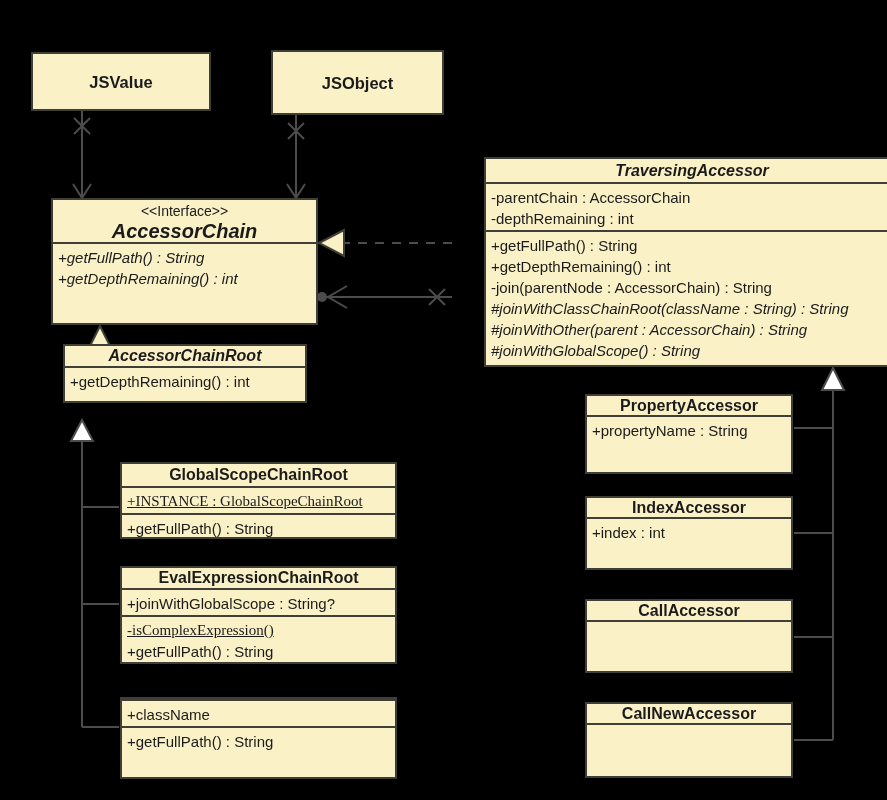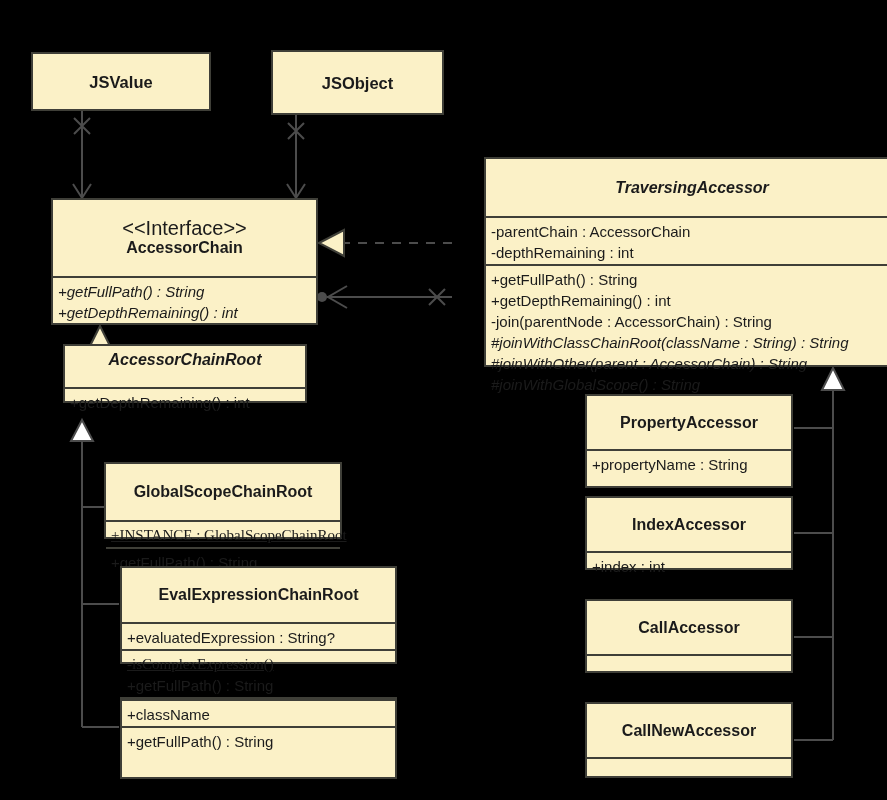--- a/index.html
+++ b/index.html
@@ -22,24 +22,24 @@
   #wires polygon.tri-solid{fill:var(--tri_solid);stroke:var(--line);stroke-width:2;}
   #wires polygon.tri-dash{fill:var(--box_fill);stroke:var(--box_border);stroke-width:2;}
   #wires circle.dot{fill:var(--line);stroke:none;}
 
   .uml-class{
     position:absolute;box-sizing:border-box;
     background:var(--box_fill);border:2px solid var(--box_border);
     display:flex;flex-direction:column;
   }
   .hdr{flex:0 0 auto;text-align:center;font-weight:bold;font-size:16px;line-height:20px;
-       display:flex;flex-direction:column;justify-content:center;padding:18px 4px;}
+       display:flex;flex-direction:column;justify-content:center;padding:1px 4px;}
   .hdr.big{font-size:16.5px;}
-  .hdr .stereo{font-weight:normal;font-size:20px;line-height:20px;}
-  .hdr .title{font-weight:bold;font-size:16px;line-height:20px;}
+  .hdr .stereo{font-weight:normal;font-size:14px;line-height:20px;}
+  .hdr .title{font-weight:bold;font-size:20px;line-height:20px;font-style:italic;}
   .abstract .hdr, .abstract .hdr .title{font-style:italic;}
   .cmp{flex:0 0 auto;border-top:2px solid var(--box_border);padding:3px 5px 1px 5px;}
   .cmp.grow{flex:1 1 auto;}
   .member{font-size:15px;line-height:21px;white-space:nowrap;}
   .member.italic{font-style:italic;}
   .member.underline{text-decoration:underline;font-family:Liberation Serif, serif;}
   .fill-center{flex:1 1 auto;display:flex;align-items:center;justify-content:center;}
 </style>
 </head>
 <body>
@@ -130,51 +130,51 @@
     </div>
   </div>
 
   <div class="uml-class abstract" style="left:63px;top:344px;width:244px;height:59px;justify-content:center;">
     <div class="hdr" style="height:18px;">AccessorChainRoot</div>
     <div class="cmp grow">
       <div class="member">+getDepthRemaining() : int</div>
     </div>
   </div>
 
-  <div class="uml-class" style="left:104px;top:462px;width:238px;height:77px;">
+  <div class="uml-class" style="left:120px;top:462px;width:277px;height:77px;">
     <div class="hdr" style="height:20px;">GlobalScopeChainRoot</div>
     <div class="cmp">
       <div class="member underline">+INSTANCE : GlobalScopeChainRoot</div>
     </div>
     <div class="cmp grow">
       <div class="member">+getFullPath() : String</div>
     </div>
   </div>
 
   <div class="uml-class" style="left:120px;top:566px;width:277px;height:98px;">
     <div class="hdr" style="height:18px;">EvalExpressionChainRoot</div>
     <div class="cmp">
-      <div class="member">+evaluatedExpression : String?</div>
+      <div class="member">+joinWithGlobalScope : String?</div>
     </div>
     <div class="cmp grow">
       <div class="member underline">-isComplexExpression()</div>
       <div class="member">+getFullPath() : String</div>
     </div>
   </div>
 
   <div class="uml-class" style="left:120px;top:697px;width:277px;height:82px;">
     <div class="cmp">
       <div class="member">+className</div>
     </div>
     <div class="cmp grow">
       <div class="member">+getFullPath() : String</div>
     </div>
   </div>
 
-  <div class="uml-class" style="left:585px;top:394px;width:208px;height:94px;">
+  <div class="uml-class" style="left:585px;top:394px;width:208px;height:80px;">
     <div class="hdr" style="height:17px;">PropertyAccessor</div>
     <div class="cmp grow">
       <div class="member">+propertyName : String</div>
     </div>
   </div>
 
   <div class="uml-class" style="left:585px;top:496px;width:208px;height:74px;">
     <div class="hdr" style="height:17px;">IndexAccessor</div>
     <div class="cmp grow">
       <div class="member">+index : int</div>

